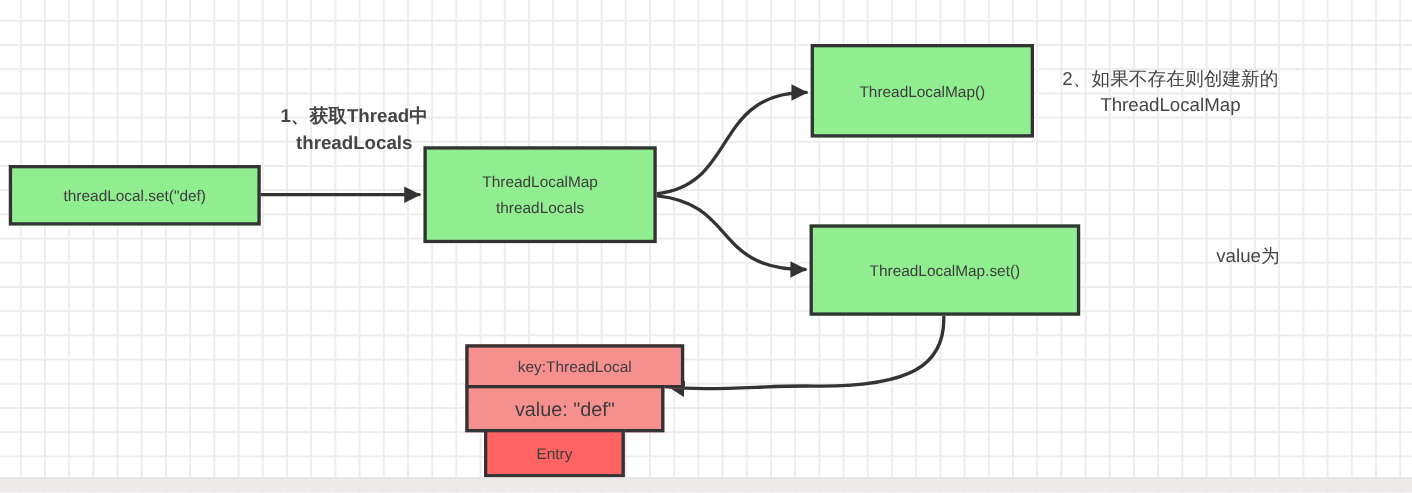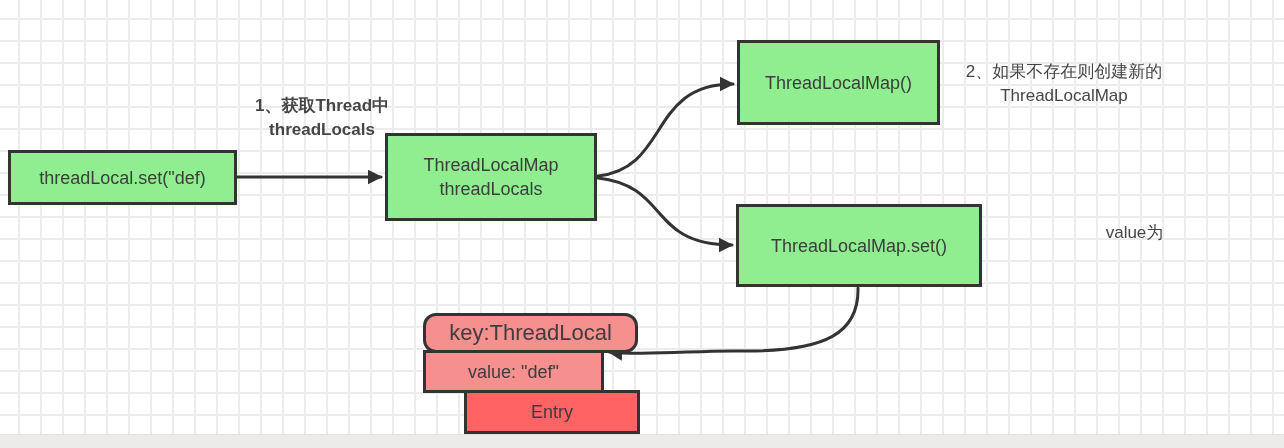--- a/index.html
+++ b/index.html
@@ -14,37 +14,37 @@
     background-image:
       linear-gradient(var(--grid) 2px, transparent 2px),
       linear-gradient(90deg, var(--grid) 2px, transparent 2px);
     background-size:22px 22px;
     background-position:-4px -4px;
   }
   .node{
     position:absolute; box-sizing:border-box;
     border:3px solid var(--border);
     display:flex; flex-direction:column; align-items:center; justify-content:center;
-    color:var(--text); font-size:18px; line-height:24px; text-align:center;
+    color:var(--text); font-size:14px; line-height:24px; text-align:center;
     white-space:nowrap;
   }
   .node.green{background:var(--green);}
   .node.pink{background:var(--pink);}
   .node.red{background:var(--red);}
   .ann{
     position:absolute; color:#454545; font-size:17px; line-height:24px;
     text-align:center; white-space:nowrap;
   }
   #n-start{left:8px;   top:150px; width:229px; height:55px;}
   #n-mid{  left:385px; top:133px; width:212px; height:88px;}
   #n-ctor{ left:737px; top:40px;  width:203px; height:85px;}
   #n-set{  left:736px; top:204px; width:246px; height:83px;align-items:center;}
-  #n-key{  left:423px; top:313px; width:215px; height:40px; font-size:22px;border-radius:13px;}
+  #n-key{  left:423px; top:313px; width:199px; height:40px; font-size:14px;}
   #n-val{  left:423px; top:350px; width:181px; height:43px; font-size:18px;}
-  #n-entry{left:440px; top:390px; width:176px; height:44px;margin-left:24px;}
+  #n-entry{left:440px; top:390px; width:128px; height:44px;}
   #ann1{left:234px; top:94px;  width:176px;font-weight:bold;}
   #ann2{left:948px; top:60px;  width:232px;text-align:center;}
   #ann3{left:985px; top:221px; width:299px;}
   #ann4{left:765px; top:366px; width:320px;}
   svg.edges{position:absolute; left:0; top:0; pointer-events:none;}
   .edge{stroke:var(--arrow); stroke-width:3; fill:none; stroke-linecap:round;}
   .arrowhead{fill:var(--arrow);}
   .bottom-bar{
     position:absolute; left:0; bottom:0; width:1284px; height:13px;
     background:var(--bar); border-top:1px solid #e3e0e0;

